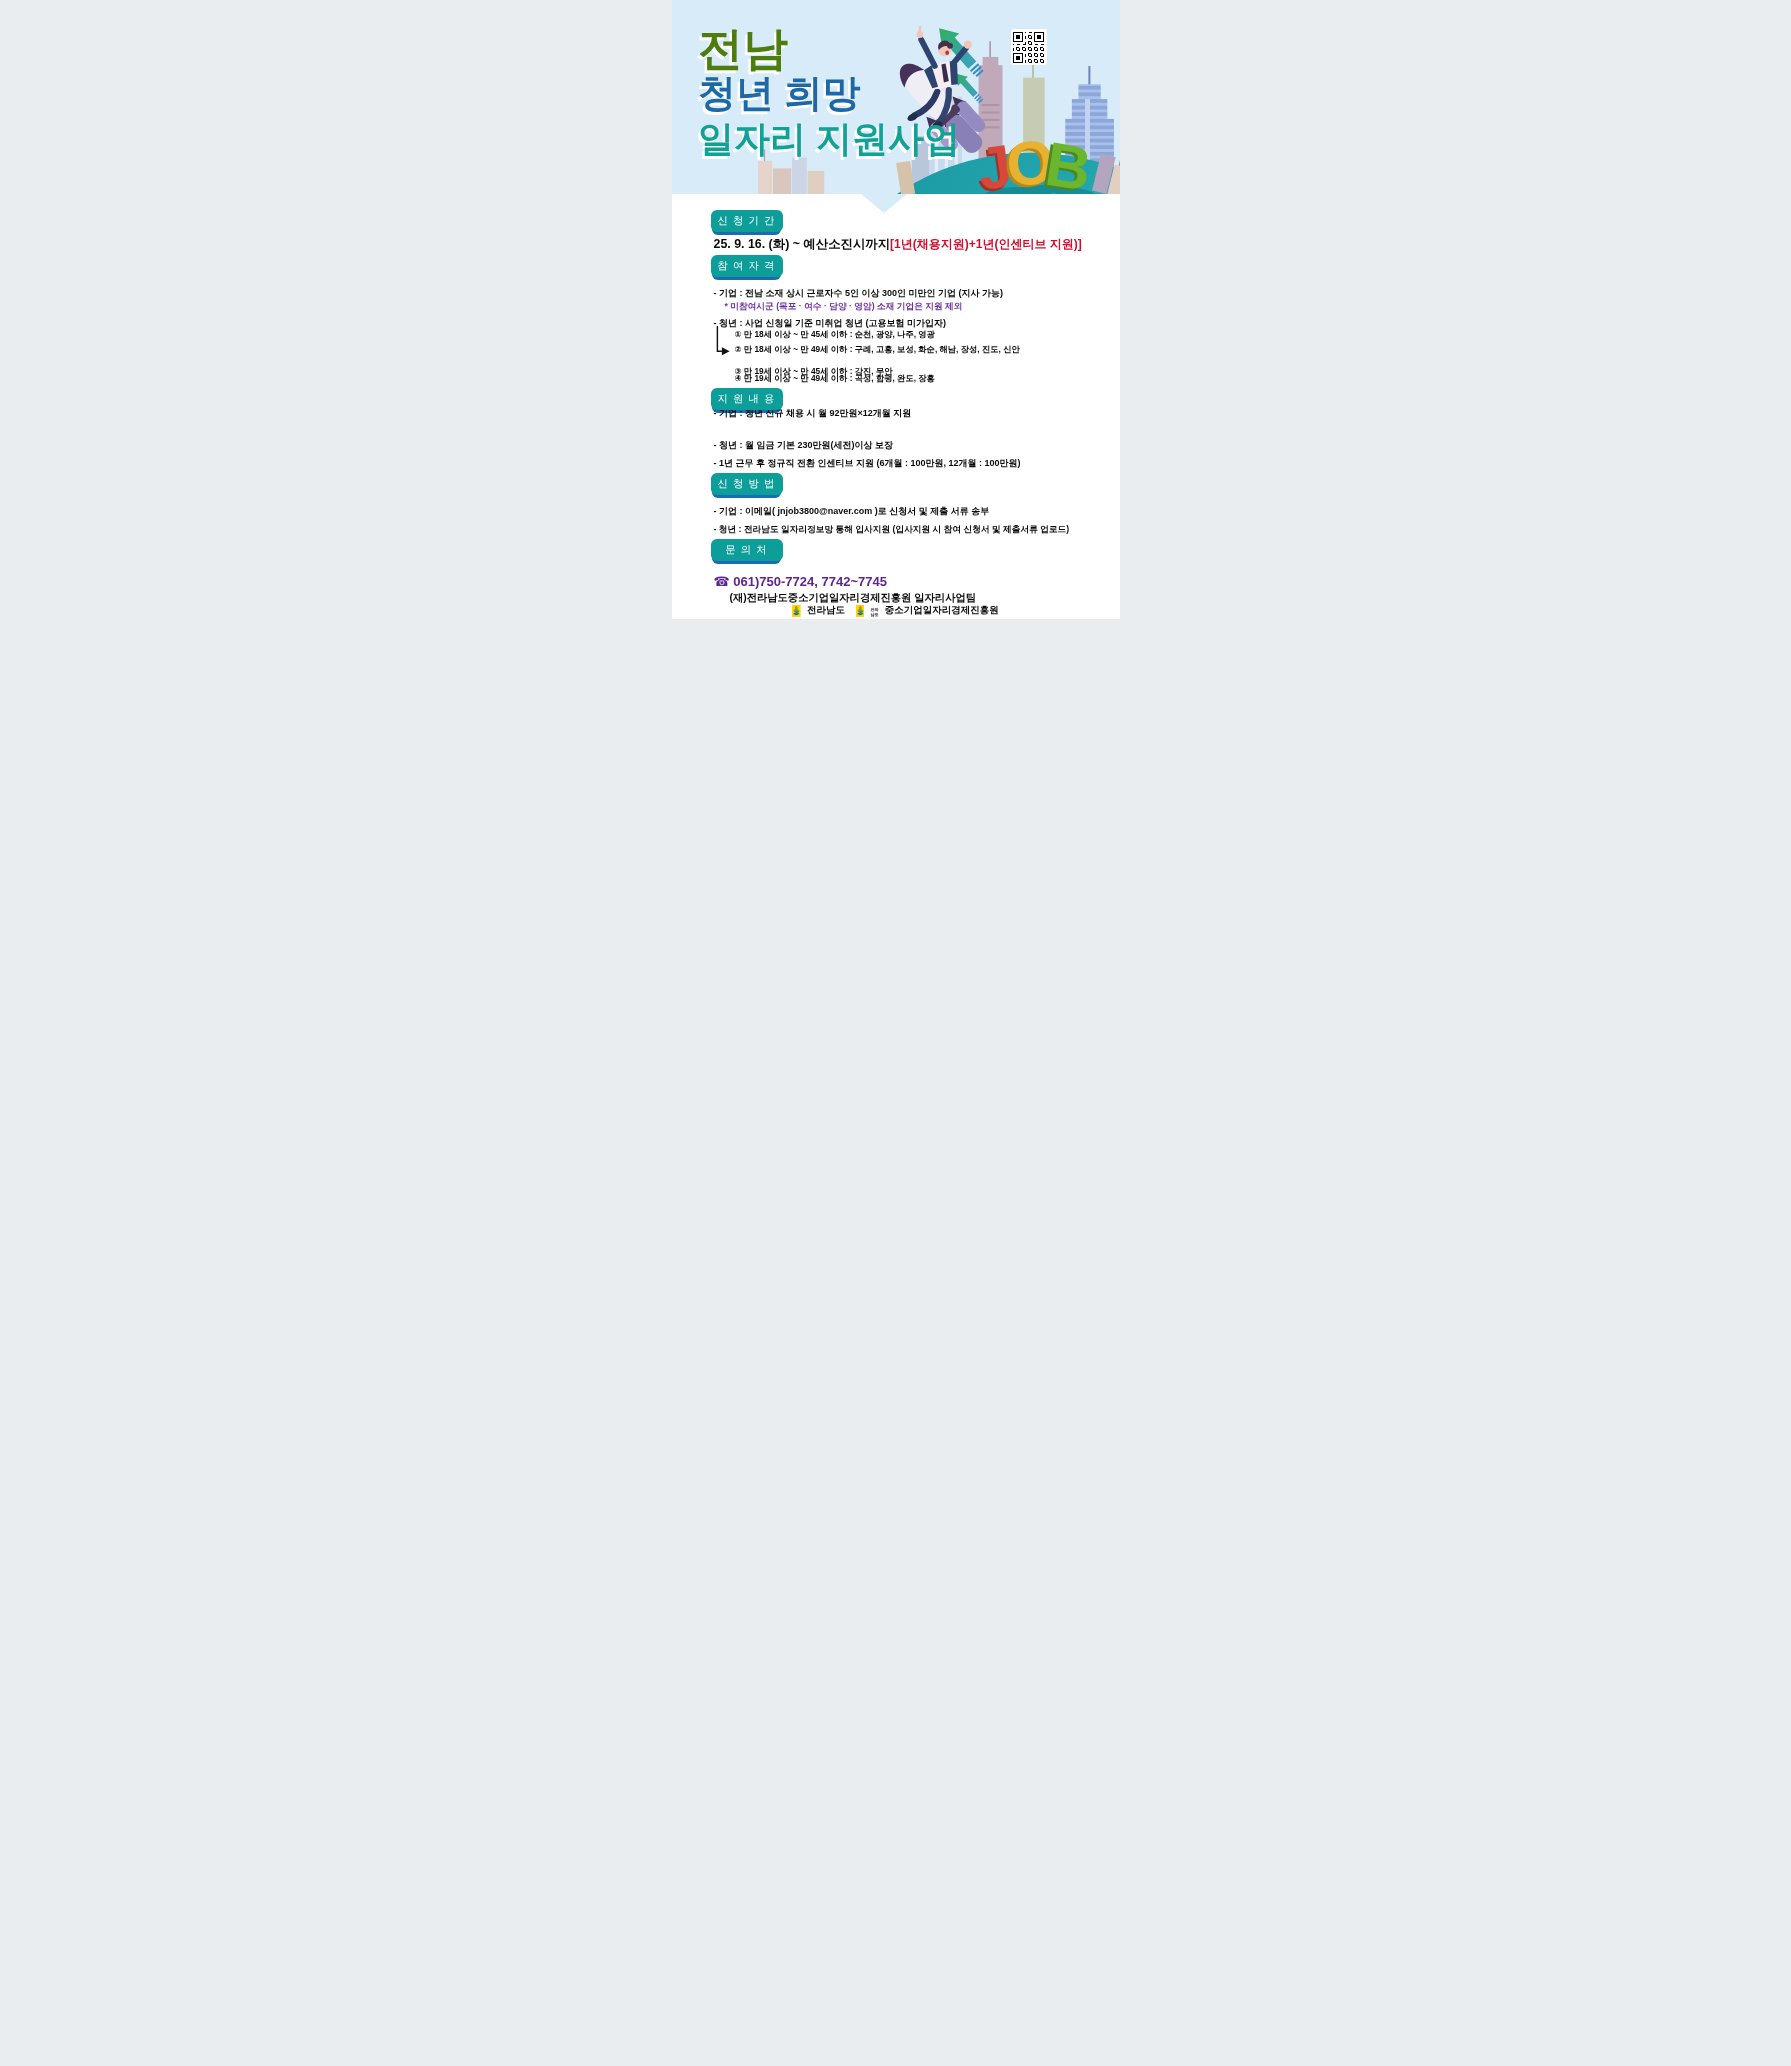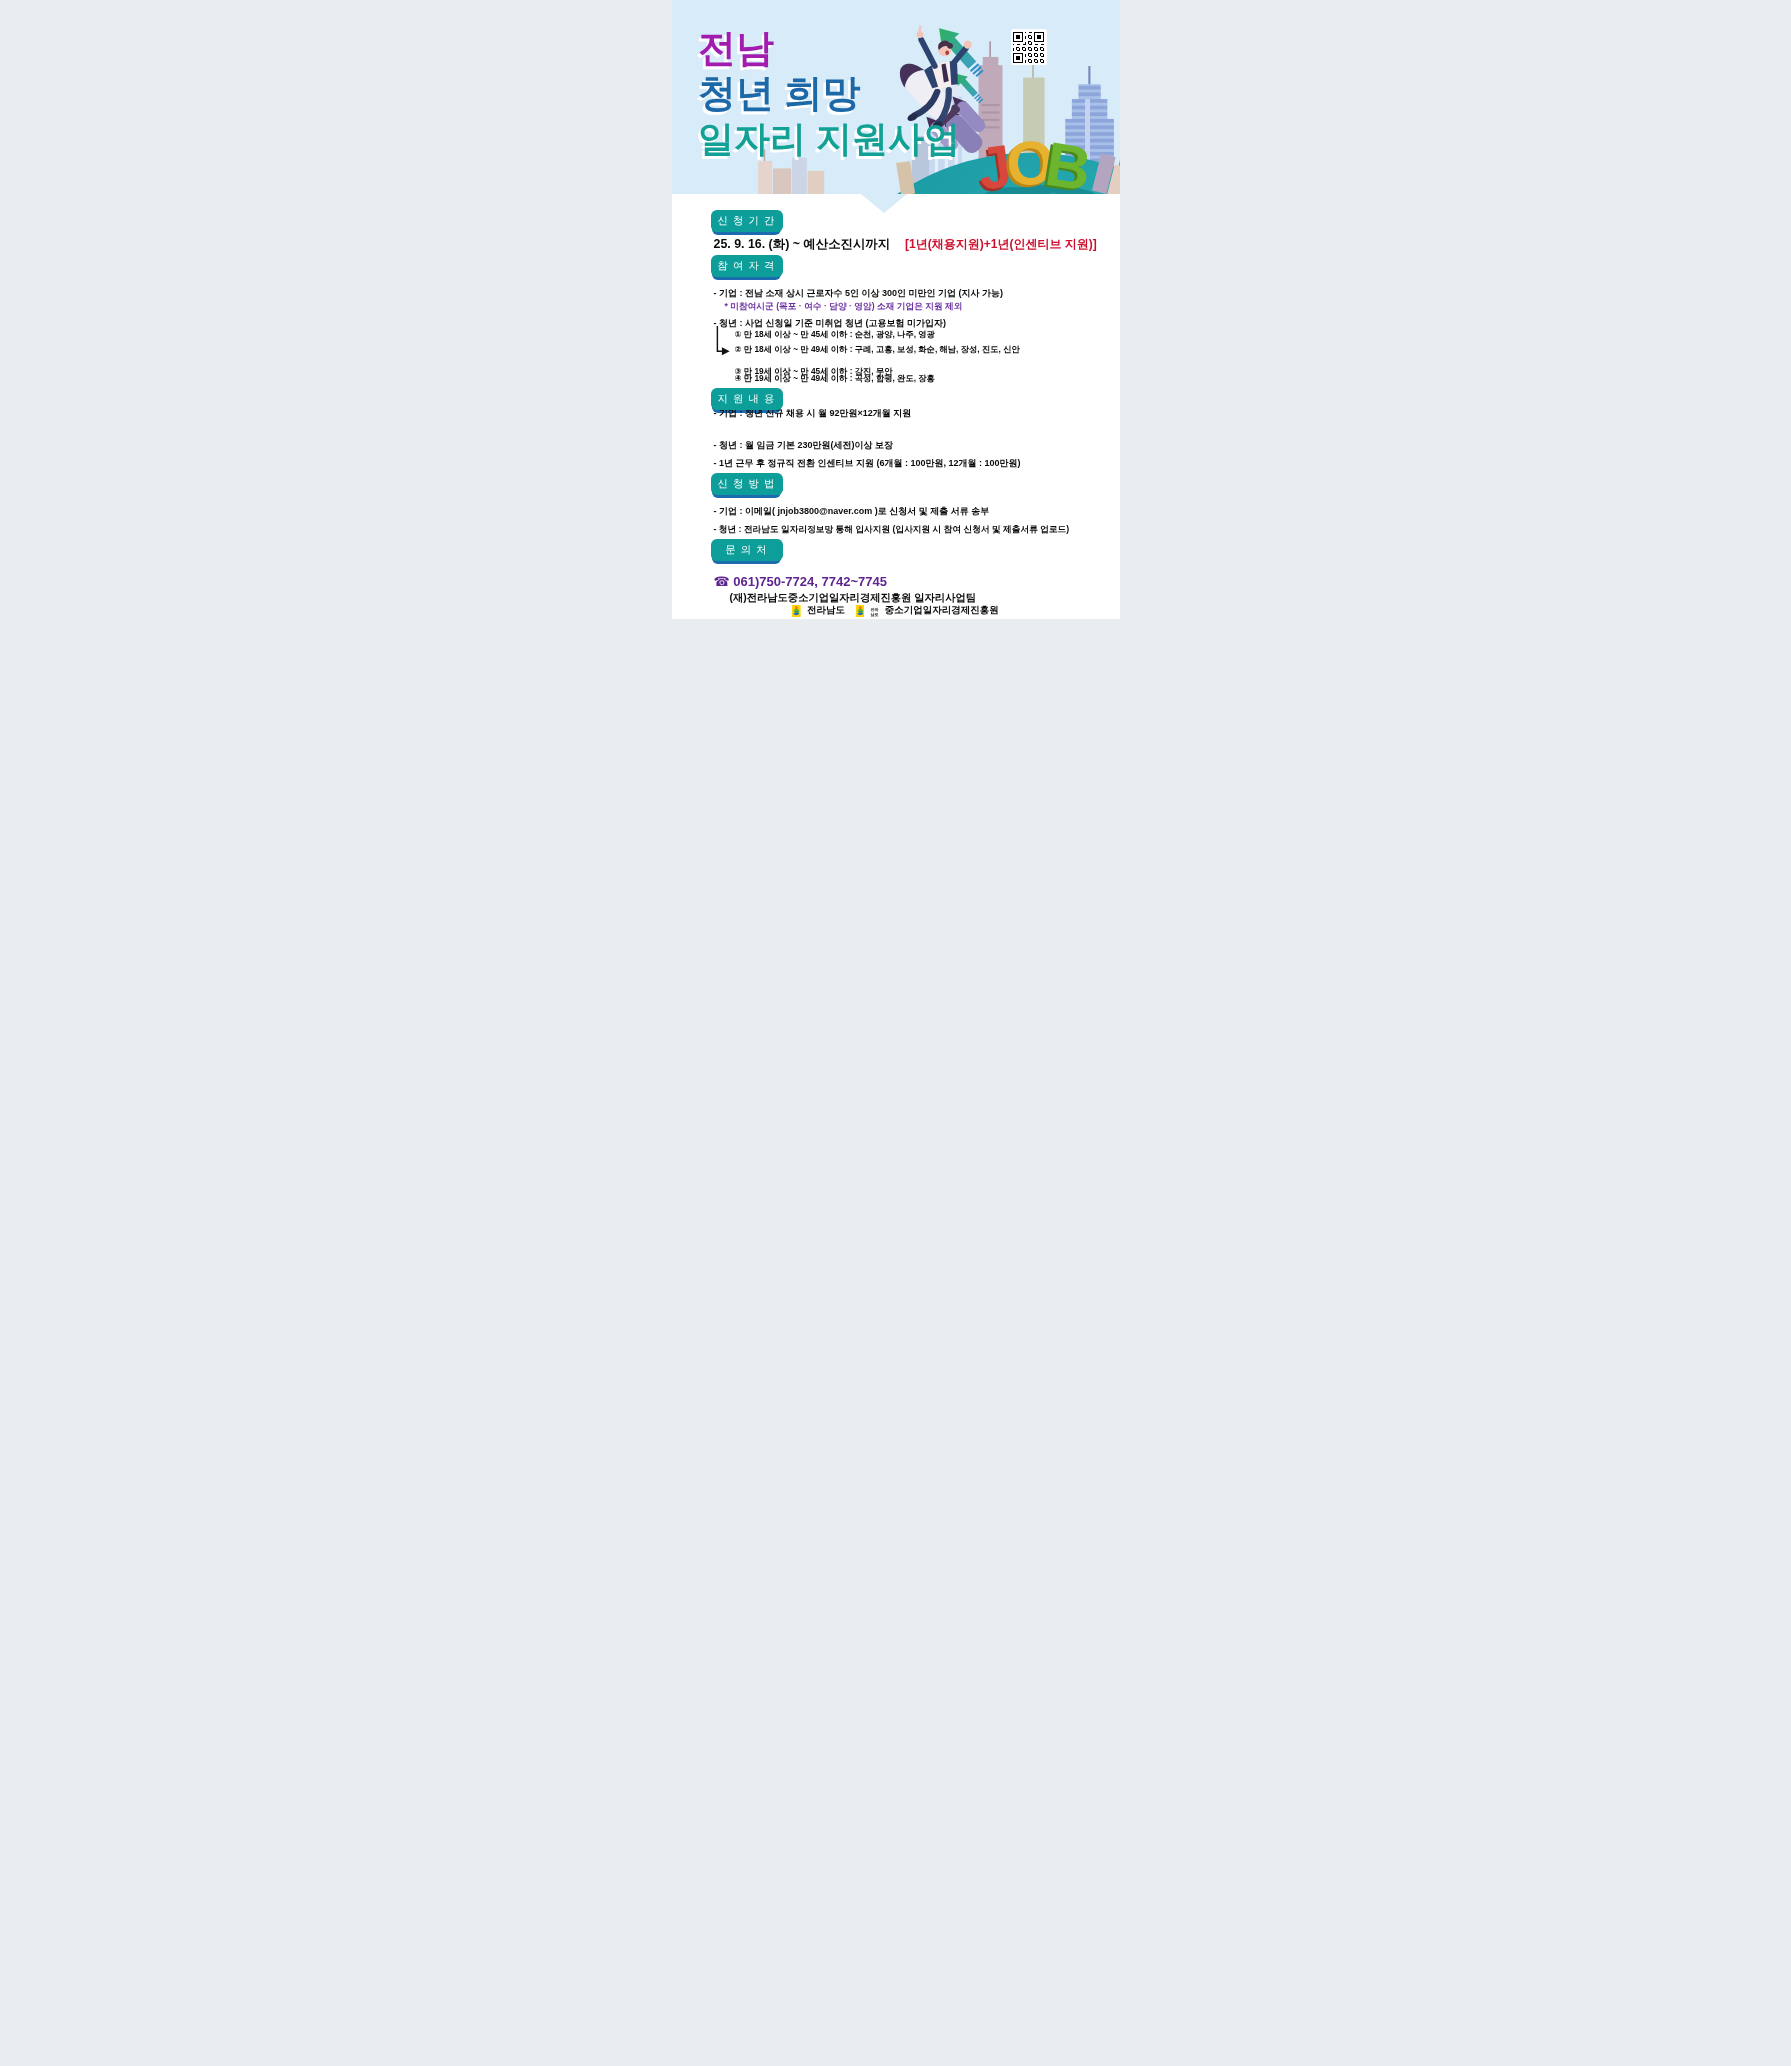--- a/index.html
+++ b/index.html
@@ -9,38 +9,38 @@
     font-family:"Liberation Sans","DejaVu Sans",sans-serif;
   }
   
   .hero{position:absolute;left:0;top:0;width:448px;height:194px;background:#D7EBF8;overflow:hidden;}
   .hero-art{position:absolute;left:0;top:0;}
   .hero-tail{position:absolute;left:189px;top:194px;width:0;height:0;
     border-left:23.6px solid transparent;border-right:23.6px solid transparent;
     border-top:19px solid #D7EBF8;}
   .title{position:absolute;left:26.4px;top:26.4px;font-weight:800;line-height:45px;white-space:nowrap;}
   .title .t{text-shadow:-2.5px 3.3px 0 #ffffff;}
-  .t1{font-size:38px;color:#a21caf;}
+  .t1{font-size:45px;color:#4d7c0f;}
   .t2{font-size:38px;color:#1D68A7;}
   .t3{font-size:36px;color:#12A195;}
   .qr{position:absolute;left:339px;top:29px;width:36px;height:36px;background:#ffffff;
     border-radius:2.5px;padding:2.9px;box-sizing:border-box;}
   .qr svg{display:block;width:31px;height:31px;}
   
   .badge{position:absolute;left:39px;width:72px;height:21.5px;border-radius:5.8px;}
   .badge::after{content:"";position:absolute;left:1.2px;right:1.2px;top:5.8px;bottom:-3.3px;
     background:#1A6CAE;border-radius:5.8px;z-index:0;}
   .badge::before{content:"";position:absolute;inset:0;background:#0D9E9A;border-radius:5.8px;z-index:1;}
   .badge b{position:relative;z-index:2;display:flex;width:100%;height:100%;
     align-items:center;justify-content:center;color:#ffffff;font-weight:400;
     font-size:10.3px;letter-spacing:1.2px;}
   
   .line{position:absolute;left:42px;white-space:nowrap;color:#0b0b0c;font-weight:700;}
   .date-line{top:236px;font-size:12.4px;font-weight:800;}
-  .date-red{color:#CE0E2D;font-weight:700;font-size:12px;margin-left:15px;}
+  .date-red{color:#CE0E2D;font-weight:700;font-size:12px;margin-left:0;}
   .l-company{top:287px;font-size:9px;}
   .l-note{top:301px;left:53px;font-size:8.7px;color:#6B2FA0;}
   .l-youth{top:317px;font-size:9px;}
   .rule{position:absolute;left:63px;font-size:8.3px;font-weight:700;color:#0b0b0c;white-space:nowrap;}
   .r0{top:329px;} .r1{top:344px;} .r2{top:366px;} .r3{top:373px;}
   .connector{position:absolute;left:44px;top:326px;}
   .s1{top:407px;font-size:9px;} .s2{top:439px;font-size:9px;} .s3{top:457px;font-size:9px;}
   .a1{top:505px;font-size:9px;} .a2{top:524px;font-size:8.7px;}
   .phone{top:574px;font-size:13px;font-weight:800;color:#5E2590;}
   .team{top:591px;font-size:10.3px;margin-left:16px;}

